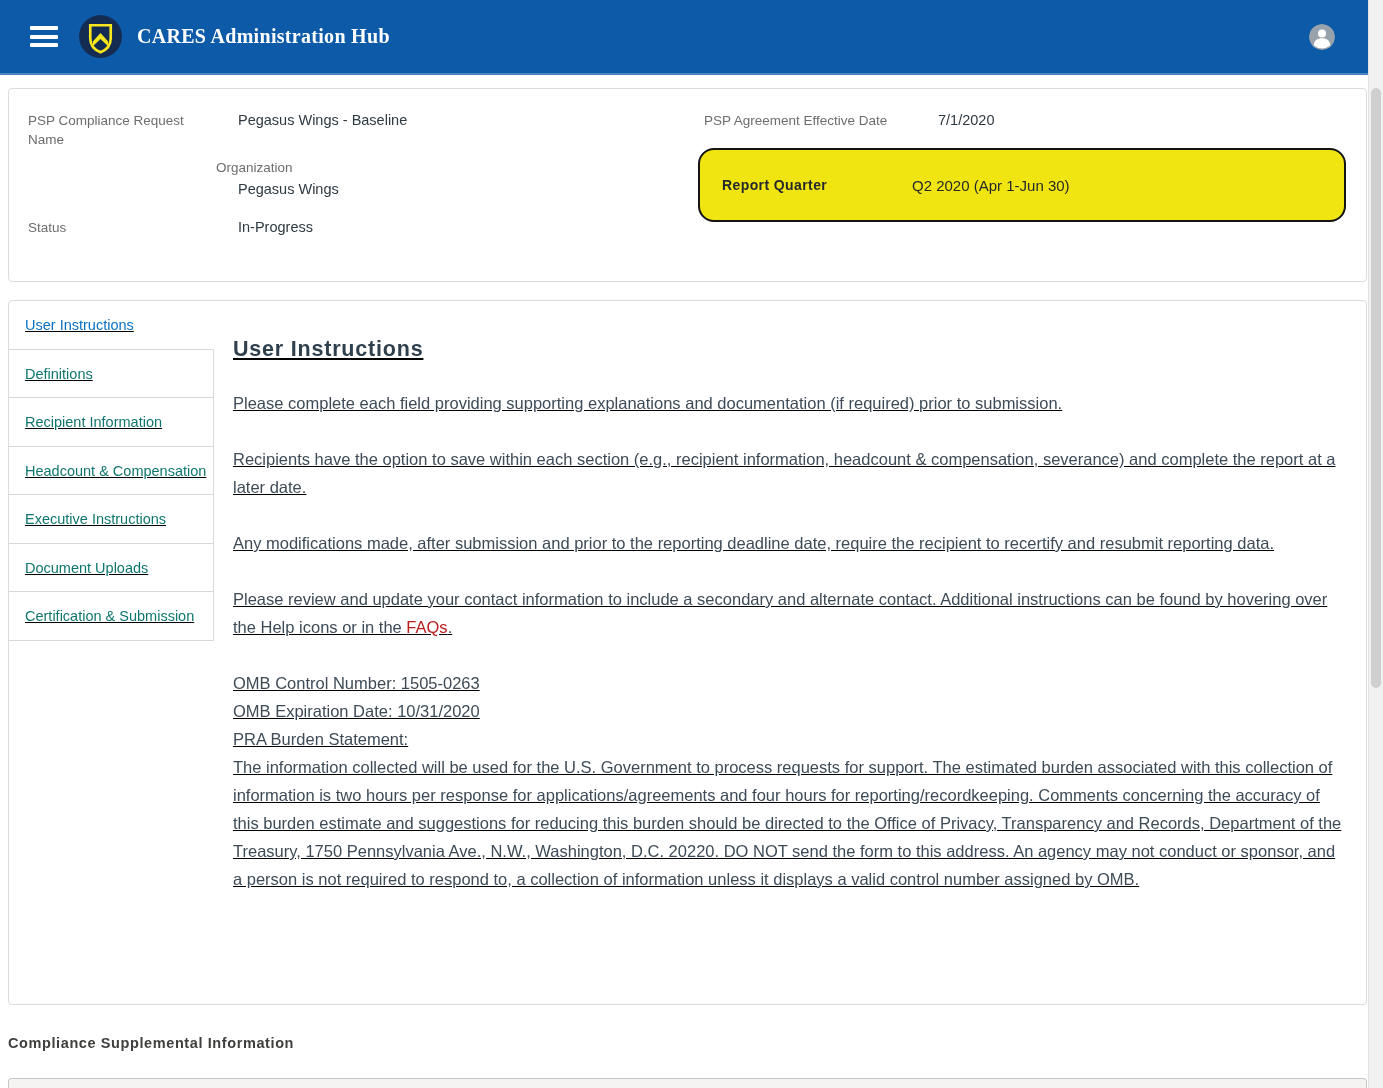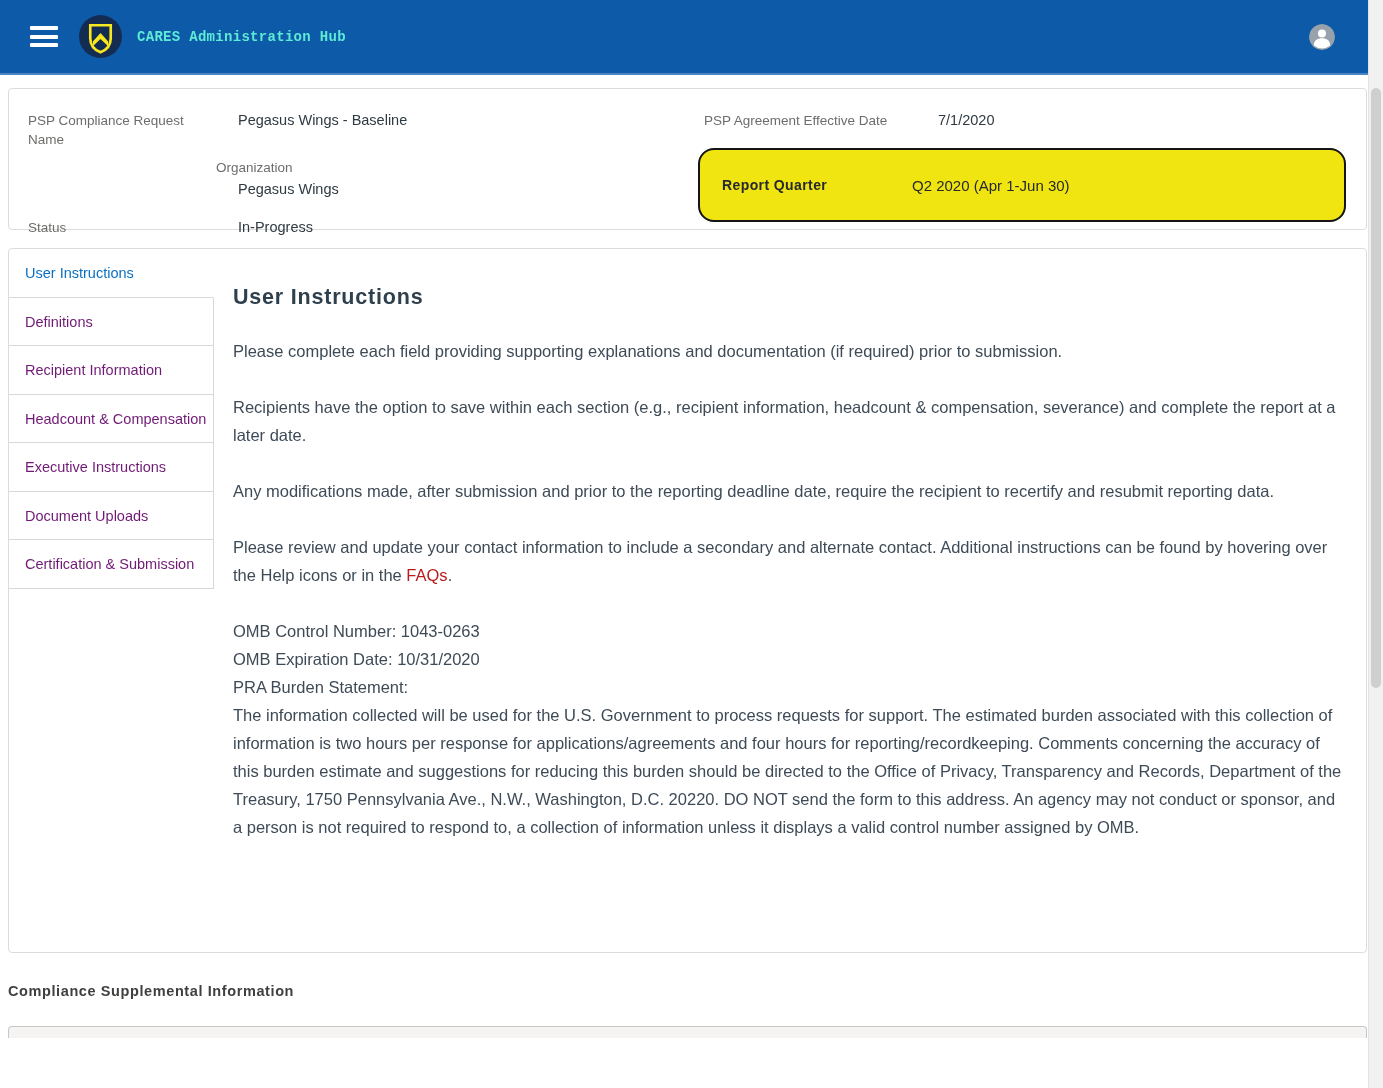--- a/index.html
+++ b/index.html
@@ -9,55 +9,55 @@
   
   .app-header {
     height: 75px; width: 1368px; background: #0d5aa8;
     display: flex; align-items: center; padding-left: 30px;
     border-bottom: 2px solid #4a86c4;
   }
   .hamburger { width: 28px; height: 21px; display: flex; flex-direction: column;
     justify-content: space-between; background: none; border: none; cursor: pointer; }
   .hamburger span { display: block; height: 4px; background: #ffffff; border-radius: 1px; }
   .logo-wrap { margin-left: 20px; width: 45px; height: 45px; }
-  .app-title { margin-left: 14px; color: #5eead4; font-family: Liberation Mono, monospace;
-    font-size: 14px; font-weight: 600; letter-spacing: 0.3px; }
+  .app-title { margin-left: 14px; color: #ffffff; font-family: Liberation Serif, serif;
+    font-size: 20px; font-weight: 600; letter-spacing: 0.3px; }
   .header-spacer { flex: 1; }
   .avatar-btn { margin-right: 33px; width: 26px; height: 26px; border-radius: 50%;
     overflow: hidden; border: none; background: none; cursor: pointer; padding: 0; }
 
   
   .page { margin: 0 1px 0 8px; width: 1359px; }
 
   
-  .info-panel { margin-top: 13px; height: 142px; border: 1px solid #dcdcda; border-radius: 4px;
+  .info-panel { margin-top: 13px; height: 194px; border: 1px solid #dcdcda; border-radius: 4px;
     background: #fff; display: flex; padding: 22px 20px 13px 19px; }
   .info-left { width: 676px; flex-shrink: 0; }
   .info-right { flex: 1; }
   .f-row { display: flex; align-items: flex-start; }
   .f-label { width: 210px; flex-shrink: 0; color: #6d6d6b; font-size: 13.5px; line-height: 19px; }
   .f-label .lbl-inner { display: inline-block; max-width: 160px; }
   .f-value { color: #2f3a42; font-size: 14.5px; line-height: 19px; }
   .org-row { margin-left: 188px; margin-top: 9px; display: flex; flex-direction: column; }
   .org-row .f-value { margin-left: 22px; margin-top: 3px; }
   .status-row { margin-top: 19px; }
   .ir-row1 { margin-bottom: 18px; gap: 24px; }
   .ir-row2 { margin-bottom: 6px; }
   .report-quarter { margin-left: -6px; height: 74px; border: 2px solid #141414; border-radius: 16px;
     display: flex; align-items: center; padding-left: 22px; }
   .rq-label { width: 190px; flex-shrink: 0; font-size: 14px; font-weight: 700;
     color: #26292b; letter-spacing: 0.4px; }
   .rq-value { font-size: 15px; color: #26292b; }
 
   
   .main-panel { margin-top: 18px; min-height: 705px; border: 1px solid #dcdcda; border-radius: 4px;
-    background: #fff; display: flex; align-items: stretch; }
+    background: #fff; display: flex; align-items: stretch; text-decoration: underline; }
   .side-nav { width: 205px; flex-shrink: 0; display: flex; flex-direction: column; }
   .nav-item { height: 48.5px; line-height: 48px; padding-left: 16px; font-size: 14.5px;
-    color: #701a75; border-bottom: 1px solid #d8d8d6; border-right: 1px solid #d8d8d6;
+    color: #0f766e; border-bottom: 1px solid #d8d8d6; border-right: 1px solid #d8d8d6;
     cursor: pointer; white-space: nowrap; }
   .nav-item.active { color: #0b70c2; border-right-color: transparent; }
   .content { flex: 1; padding: 36px 20px 40px 19px; color: #3e4b57; font-size: 16.5px; }
   .content h1 { font-size: 21.5px; font-weight: 600; color: #2e3f4d; letter-spacing: 0.8px;
     margin-bottom: 27px; }
   .content p { line-height: 28px; margin-bottom: 28px; }
   .faq-link { color: #b91c1c; text-decoration: none; cursor: pointer; }
   .omb-block { margin-top: 8px; }
   .omb-line { line-height: 28px; }
 
@@ -139,21 +139,21 @@
       <div class="nav-item">Document Uploads</div>
       <div class="nav-item">Certification &amp; Submission</div>
     </nav>
     <div class="content">
       <h1>User Instructions</h1>
       <p>Please complete each field providing supporting explanations and documentation (if required) prior to submission.</p>
       <p>Recipients have the option to save within each section (e.g., recipient information, headcount &amp; compensation, severance) and complete the report at a later date.</p>
       <p>Any modifications made, after submission and prior to the reporting deadline date, require the recipient to recertify and resubmit reporting data.</p>
       <p><span>Please review and update your contact information to include a secondary and alternate contact. Additional instructions can be found by hovering over the Help icons or in the </span><a class="faq-link">FAQs</a><span>.</span></p>
       <div class="omb-block">
-        <div class="omb-line">OMB Control Number: 1043-0263</div>
+        <div class="omb-line">OMB Control Number: 1505-0263</div>
         <div class="omb-line">OMB Expiration Date: 10/31/2020</div>
         <div class="omb-line">PRA Burden Statement:</div>
         <div class="omb-line">The information collected will be used for the U.S. Government to process requests for support. The estimated burden associated with this collection of information is two hours per response for applications/agreements and four hours for reporting/recordkeeping. Comments concerning the accuracy of this burden estimate and suggestions for reducing this burden should be directed to the Office of Privacy, Transparency and Records, Department of the Treasury, 1750 Pennsylvania Ave., N.W., Washington, D.C. 20220. DO NOT send the form to this address. An agency may not conduct or sponsor, and a person is not required to respond to, a collection of information unless it displays a valid control number assigned by OMB.</div>
       </div>
     </div>
   </section>
 
   <div class="supp-label">Compliance Supplemental Information</div>
   <div class="supp-panel"></div>
 

